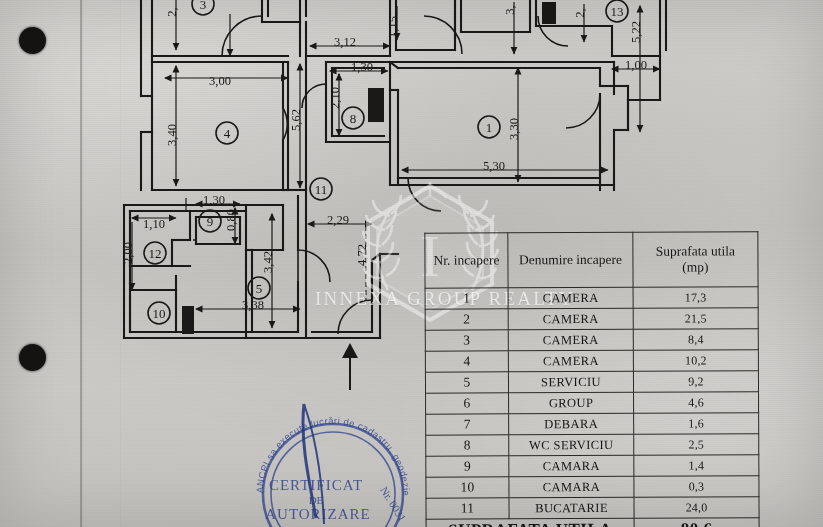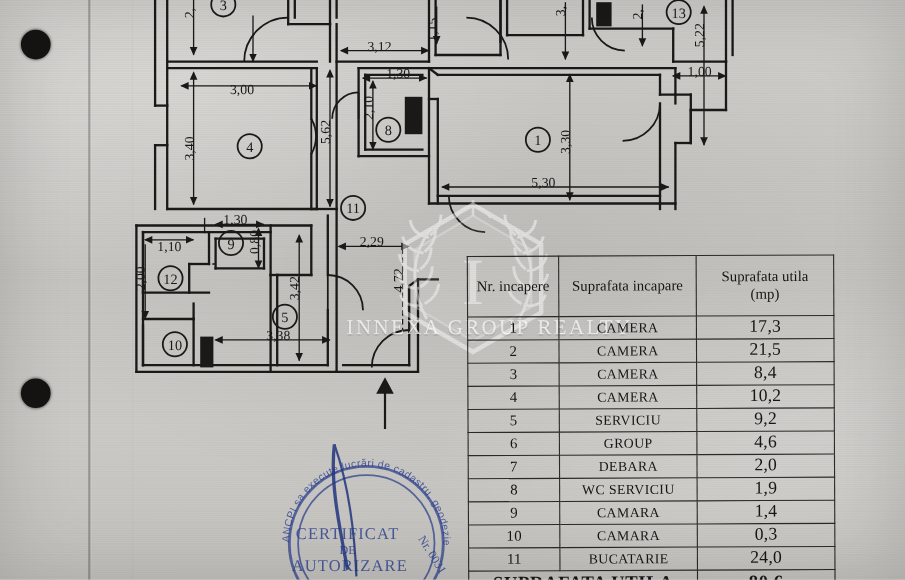--- a/index.html
+++ b/index.html
@@ -57,21 +57,21 @@
     vertical-align:middle;
     background:transparent;
     font-weight:normal;
   }
   thead th{
     font-size:13.5px;line-height:1.15;height:54px;
   }
   tbody td{font-size:12.5px;height:20px;letter-spacing:.2px;}
   td.c1{width:82px;font-size:13.5px;}
   td.c2{width:124px;letter-spacing:.4px;}
-  td.c3{width:124px;font-size:16px;}
+  td.c3{width:124px;font-size:12px;}
   th.h1{width:82px;}
   th.h2{width:124px;}
   th.h3{width:124px;}
   #total-row td{
     font-size:17px;font-weight:bold;letter-spacing:.5px;height:22px;
   }
   
   #tbl-wrap{transform:rotate(-.25deg);}
 
   
@@ -424,21 +424,21 @@
   <text id="wm-mono" x="100" y="98" text-anchor="middle" font-family="Liberation Serif, serif" font-size="60" fill="rgba(255,255,255,.85)">I</text>
 </svg>
 </div>
 <div id="wm-text">INNEXA GROUP REALTY</div>
 
 <div id="tbl-wrap">
   <table>
     <thead>
       <tr>
         <th class="h1">Nr. incapere</th>
-        <th class="h2">Suprafata incapare</th>
+        <th class="h2">Denumire incapere</th>
         <th class="h3">
           <span>Suprafata utila</span><br>
           <span>(mp)</span>
         </th>
       </tr>
     </thead>
     <tbody id="tbody">
         <tr>
           <td class="c1">1</td>
           <td class="c2">CAMERA</td>
@@ -465,26 +465,26 @@
           <td class="c3">9,2</td>
         </tr>
         <tr>
           <td class="c1">6</td>
           <td class="c2">GROUP</td>
           <td class="c3">4,6</td>
         </tr>
         <tr>
           <td class="c1">7</td>
           <td class="c2">DEBARA</td>
-          <td class="c3">2,0</td>
+          <td class="c3">1,6</td>
         </tr>
         <tr>
           <td class="c1">8</td>
           <td class="c2">WC SERVICIU</td>
-          <td class="c3">1,9</td>
+          <td class="c3">2,5</td>
         </tr>
         <tr>
           <td class="c1">9</td>
           <td class="c2">CAMARA</td>
           <td class="c3">1,4</td>
         </tr>
         <tr>
           <td class="c1">10</td>
           <td class="c2">CAMARA</td>
           <td class="c3">0,3</td>

